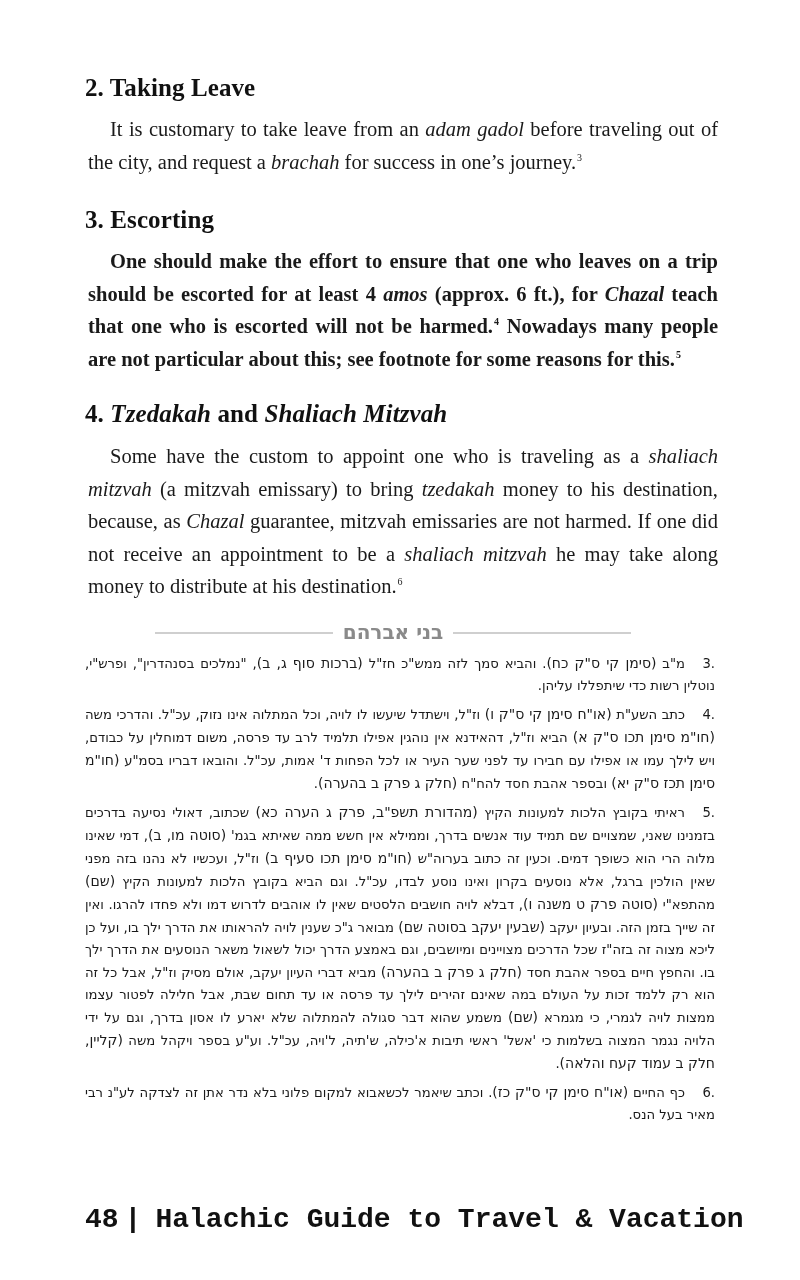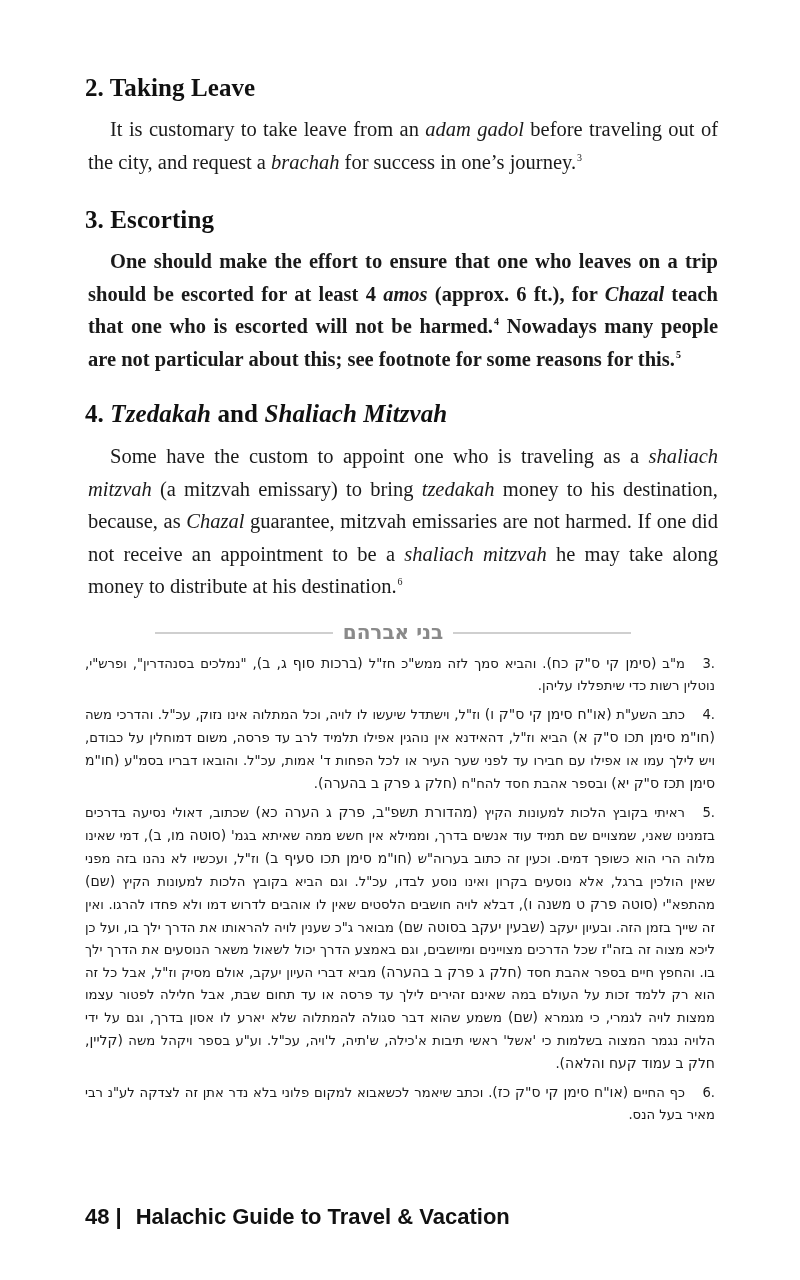--- a/index.html
+++ b/index.html
@@ -21,22 +21,22 @@
   .divider .line.r { left: 298px; width: 178px; }
   .divider .label { position: absolute; left: 180px; width: 116px; top: 0; text-align: center;
     font-family: "DejaVu Sans", "Liberation Sans", sans-serif; font-weight: bold; font-size: 20px; color: #8a8a8a; direction: rtl; }
 
   .footnotes { position: absolute; left: 0; top: 652px; width: 630px; direction: rtl; }
   .fn-item { font-family: "DejaVu Sans", "Liberation Sans", sans-serif; font-size: 13.2px; line-height: 22px;
     text-align: justify; color: #1a1a1a; margin: 0 0 6px 0; }
   .fn-item .num { display: inline-block; min-width: 22px; direction: ltr; text-align: right; margin-left: 8px; }
   .fn-item .src { font-size: 14px; }
 
-  .footer { position: absolute; left: 0; top: 1204px; font-family: Liberation Sans, sans-serif;
-    font-weight: bold; font-size: 22px; color: #111; white-space: nowrap; }
+  .footer { position: absolute; left: 0; top: 1204px; font-family: Liberation Mono, monospace;
+    font-weight: bold; font-size: 28px; color: #111; white-space: nowrap; }
   .footer .pg { margin-right: 6px; }
   .footer .bar { margin-right: 14px; }
 </style>
 </head>
 <body>
 
 <div class="page">
 
   <h2 class="section" style="top:74px;">
     <span>2.</span>

